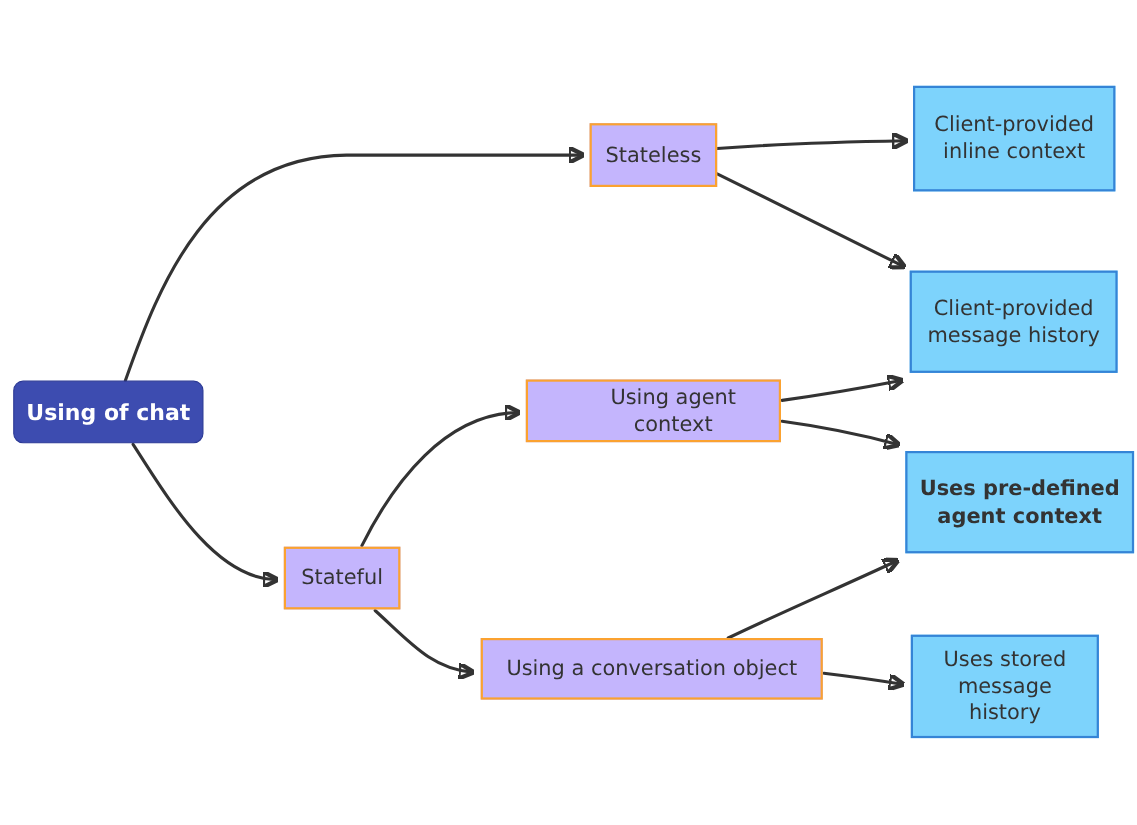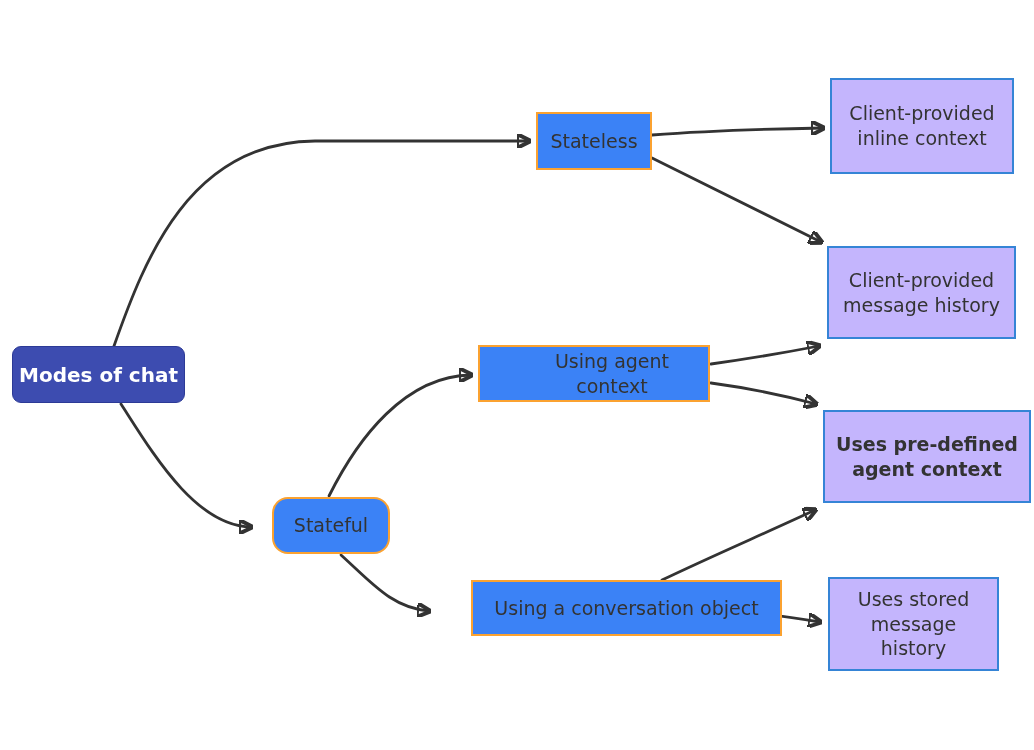--- a/index.html
+++ b/index.html
@@ -38,32 +38,32 @@
   .node--root {
     left: 12px; top: 346px; width: 173px; height: 57px;
     background: #3d4cb0;
     border: 1.5px solid #2c3a96;
     border-radius: 9px;
     color: #ffffff;
     font-weight: bold;
     font-size: 20px;
   }
   .node--branch {
-    background: #3b82f6;
+    background: #c4b5fd;
     border: 2px solid #fba230;
   }
   .node--leaf {
-    background: #c4b5fd;
+    background: #7dd3fc;
     border: 2px solid #3584d6;
     white-space: pre-line;
   }
   #node-stateless   { left: 536px; top: 112px; width: 116px; height: 58px; }
   #node-agentctx    { left: 478px; top: 345px; width: 232px; height: 57px; padding-left: 42px; }
-  #node-stateful    { left: 272px; top: 497px; width: 118px; height: 57px; border-radius: 16px; }
-  #node-convobj     { left: 437px; top: 580px; width: 311px; height: 56px; margin-left: 34px; }
+  #node-stateful    { left: 258px; top: 497px; width: 106px; height: 57px; }
+  #node-convobj     { left: 437px; top: 580px; width: 311px; height: 56px; }
   #node-inline      { left: 830px; top:  78px; width: 184px; height: 96px; }
   #node-msghist     { left: 827px; top: 246px; width: 189px; height: 93px; }
   #node-predef      { left: 823px; top: 410px; width: 208px; height: 93px; font-weight: bold; }
   #node-stored      { left: 828px; top: 577px; width: 171px; height: 94px; }
 </style>
 </head>
 <body>
 
 <div class="canvas">
 
@@ -78,21 +78,21 @@
     <path d="M652,135 C705,131 765,129 823,128" marker-end="url(#arrow)"></path>
     <path d="M652,158 C712,188 770,217 821,242" marker-end="url(#arrow)"></path>
     <path d="M329,496 C358,438 405,376 471,375" marker-end="url(#arrow)"></path>
     <path d="M341,555 C372,583 392,608 429,611" marker-end="url(#arrow)"></path>
     <path d="M711,364 C748,359 788,352 819,346" marker-end="url(#arrow)"></path>
     <path d="M711,383 C748,388 786,396 816,404" marker-end="url(#arrow)"></path>
     <path d="M662,580 C712,556 768,532 815,510" marker-end="url(#arrow)"></path>
     <path d="M749,612 C774,615 796,618 820,622" marker-end="url(#arrow)"></path>
   </svg>
 
-  <div class="node node--root" id="node-root">Modes of chat</div>
+  <div class="node node--root" id="node-root">Using of chat</div>
 
   <div class="node node--branch" id="node-stateless">Stateless</div>
 
   <div class="node node--branch" id="node-stateful">Stateful</div>
 
   <div class="node node--branch" id="node-agentctx">Using agent context</div>
 
   <div class="node node--branch" id="node-convobj">Using a conversation object</div>
 
   <div class="node node--leaf" id="node-inline">Client-provided

